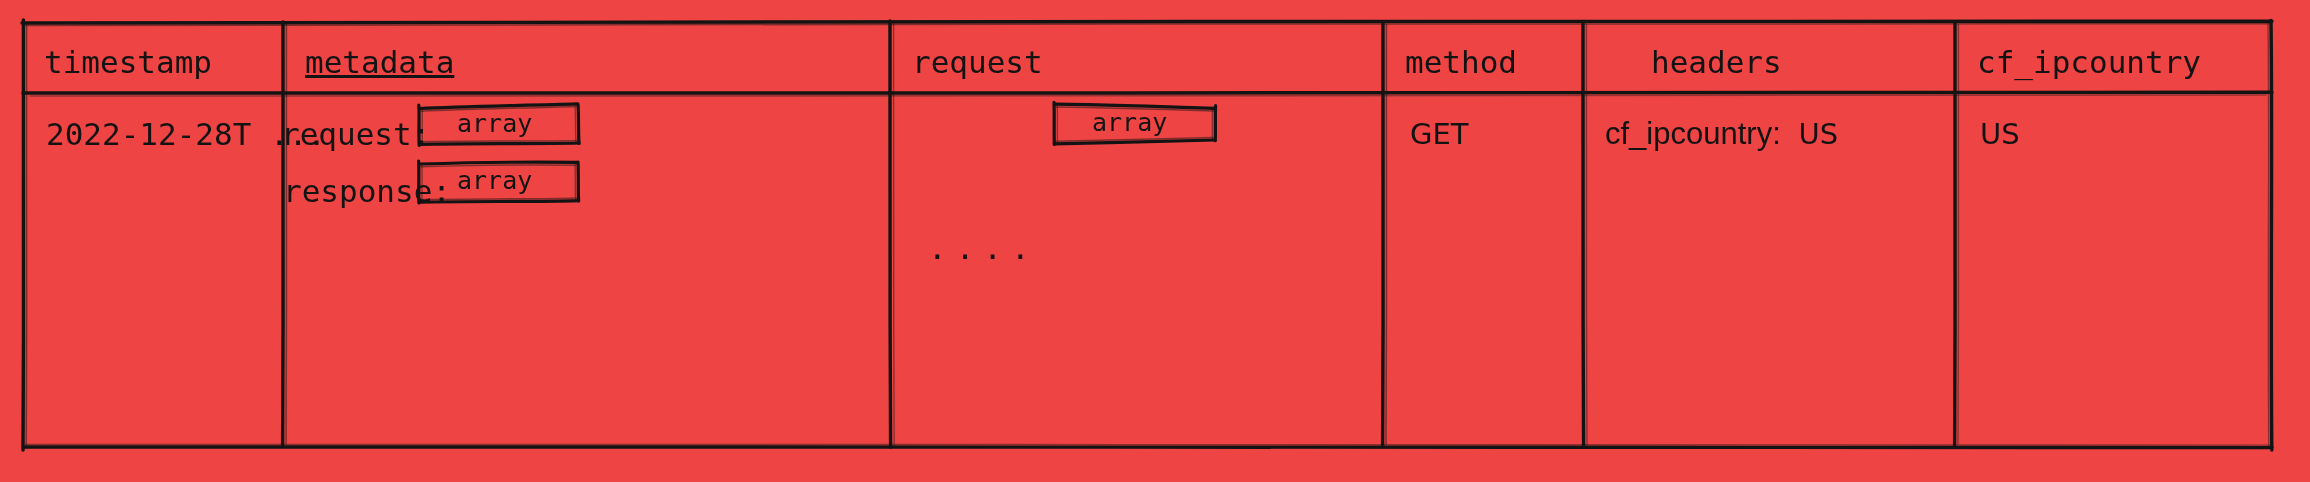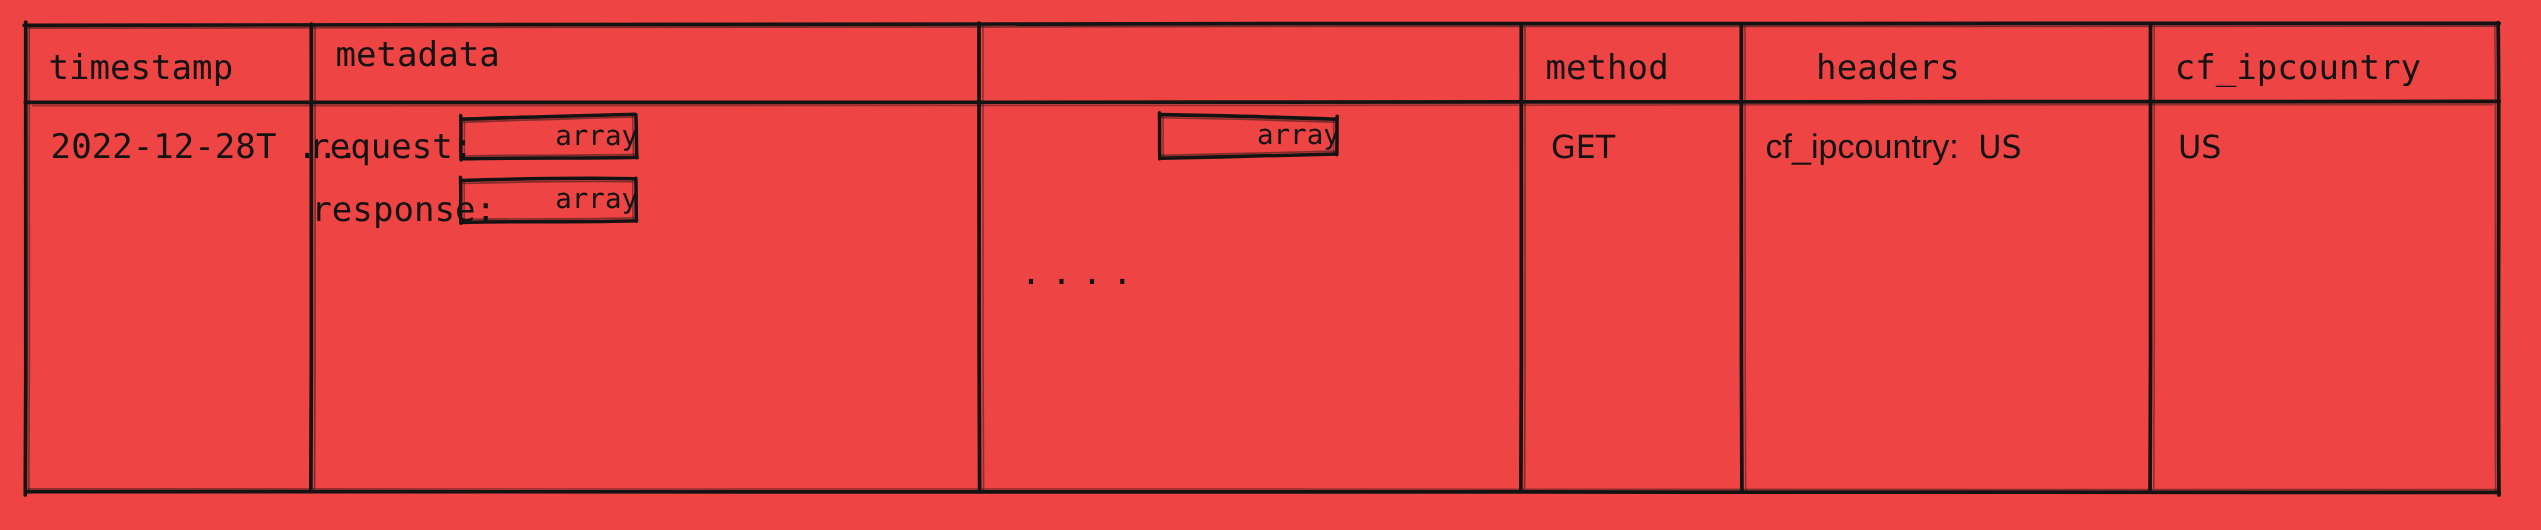--- a/index.html
+++ b/index.html
@@ -25,23 +25,23 @@
 
   .mixed .k{font-family:Liberation Sans, sans-serif;font-size:31px;}
   .mixed .v{font-family:"DejaVu Sans","Liberation Sans",sans-serif;font-size:29px;}
 
   .dots{font-size:31px;letter-spacing:9px;
         font-family:"DejaVu Sans Mono","Liberation Mono",monospace;}
 
   
   .chip{position:absolute;}
   .chip svg{position:absolute;left:0;top:0;overflow:visible;}
-  .chip .chip-label{position:absolute;width:100%;text-align:right;
+  .chip .chip-label{position:absolute;width:100%;text-align:left;
        font-family:"DejaVu Sans Mono","Liberation Mono",monospace;
-       font-size:25px;color:#131313;}
+       font-size:25px;color:#131313;margin-left:40px;}
 </style>
 </head>
 <body>
 
 <div id="stage">
 
   <svg id="frame" viewBox="0 0 2310 482" xmlns="http://www.w3.org/2000/svg">
     <g fill="none" stroke="#131313" stroke-width="3.4" stroke-linecap="round">
 
       <path d="M22,23 C420,20.5 980,21.8 1500,21.4 C1860,21.1 2120,22.6 2272,21.2"></path>
@@ -70,21 +70,22 @@
 
       <path d="M1583,21.5 C1584.4,130 1582.2,300 1583.6,447"></path>
       <path d="M1586.4,24 C1587.8,132 1585.6,300 1587,445" stroke-width="1.4" opacity="0.45"></path>
 
       <path d="M1955,22 C1953.8,130 1956,300 1954.6,446"></path>
       <path d="M1958.4,24.5 C1957.2,132 1959.4,302 1958,444" stroke-width="1.4" opacity="0.45"></path>
     </g>
   </svg>
 
   <div class="cell hdr" style="left:44px;top:44px;">timestamp</div>
-  <div class="cell hdr" style="left:305px;top:32px;">metadata</div>
+  <div class="cell hdr" style="left:305px;top:44px;text-decoration:underline;">metadata</div>
+  <div class="cell hdr" style="left:912px;top:44px;">request</div>
   <div class="cell hdr" style="left:1405px;top:44px;">method</div>
   <div class="cell hdr" style="left:1651px;top:44px;">headers</div>
   <div class="cell hdr" style="left:1977px;top:44px;">cf_ipcountry</div>
 
   <div class="cell key" style="left:46px;top:116px;">2022-12-28T ...</div>
 
   <div class="cell key" style="left:281px;top:116px;">request:</div>
 
   <div class="chip" style="left:417px;top:102px;width:163px;height:44px;">
     <svg width="163" height="44" viewBox="0 0 163 44" xmlns="http://www.w3.org/2000/svg">

